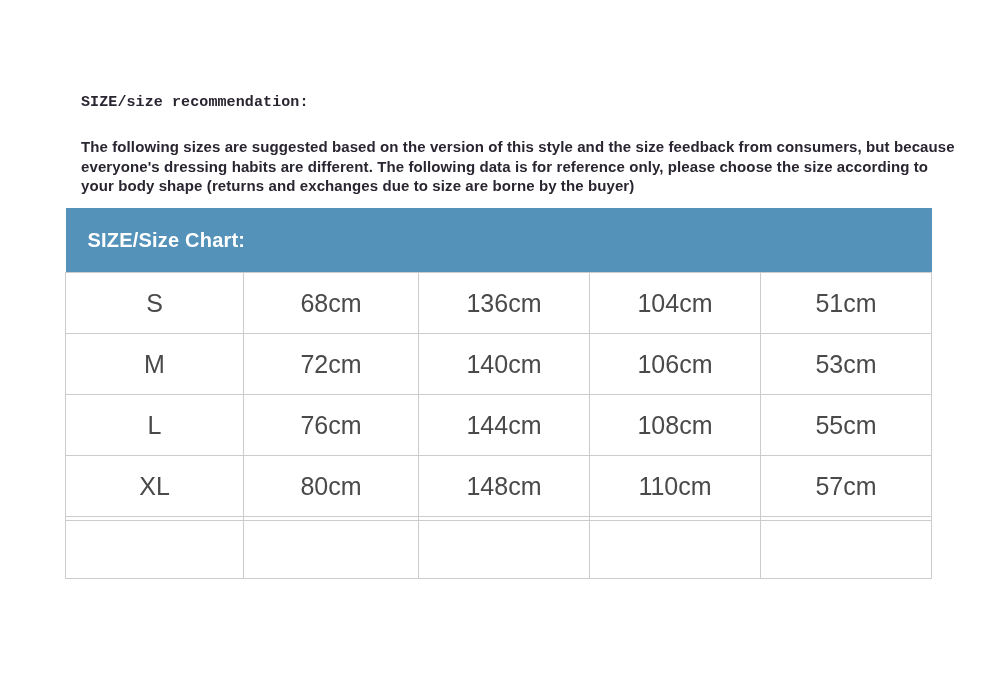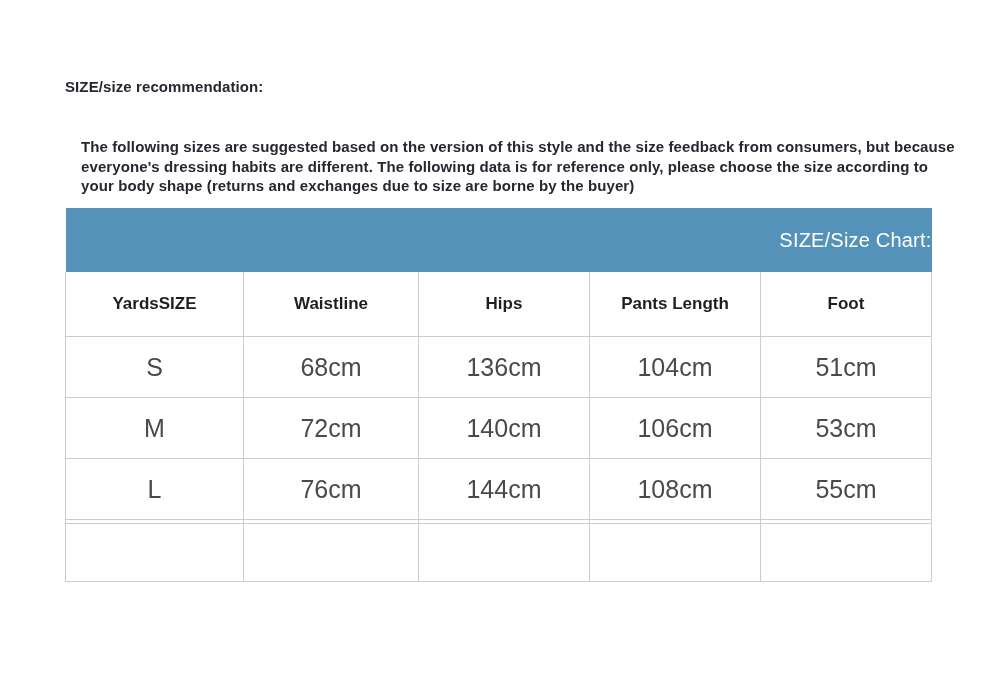--- a/index.html
+++ b/index.html
@@ -8,25 +8,26 @@
     width: 1000px;
     height: 674px;
     background: #ffffff;
     font-family: "Liberation Sans", sans-serif;
     overflow: hidden;
   }
   .heading {
     position: absolute;
     left: 65px;
     top: 78px;
-    margin: 0;
+    margin: 16px;
     font-size: 15px;
     font-weight: bold;
     color: #2a2530;
     letter-spacing: 0.1px;
+    font-family: Liberation Mono, monospace;
   }
   .paragraph {
     position: absolute;
     left: 65px;
     top: 121px;
     width: 874px;
     margin: 16px;
     font-size: 15px;
     font-weight: bold;
     color: #2a2530;
@@ -39,25 +40,25 @@
     top: 208px;
     width: 866px;
     border-collapse: collapse;
     table-layout: fixed;
   }
   td, th { padding: 0; }
   .banner-cell {
     background: #5492b9;
     height: 64px;
     padding-left: 22px;
-    text-align: right;
+    text-align: left;
     vertical-align: middle;
     color: #ffffff;
     font-size: 20px;
-    font-weight: normal;
+    font-weight: bold;
     border: none;
     letter-spacing: 0.2px;
   }
   .head-row th {
     height: 64px;
     border: 1px solid #cccccc;
     border-top: none;
     background: #ffffff;
     text-align: center;
     vertical-align: middle;
@@ -106,27 +107,20 @@
       <col style="width:171px">
       <col style="width:171px">
     </colgroup>
     <tbody>
       <tr>
         <td colspan="5" class="banner-cell">
           <span>SIZE/Size Chart:</span>
         </td>
       </tr>
 
-      <tr class="head-row">
-        <th>YardsSIZE</th>
-        <th>Waistline</th>
-        <th>Hips</th>
-        <th>Pants Length</th>
-        <th>Foot</th>
-      </tr>
 
       <tr class="data-row">
         <td>S</td>
         <td>68cm</td>
         <td>136cm</td>
         <td>104cm</td>
         <td>51cm</td>
       </tr>
 
       <tr class="data-row">
@@ -138,20 +132,27 @@
       </tr>
 
       <tr class="data-row">
         <td>L</td>
         <td>76cm</td>
         <td>144cm</td>
         <td>108cm</td>
         <td>55cm</td>
       </tr>
 
+      <tr class="data-row">
+        <td>XL</td>
+        <td>80cm</td>
+        <td>148cm</td>
+        <td>110cm</td>
+        <td>57cm</td>
+      </tr>
 
       <tr class="spacer-row">
         <td></td>
         <td></td>
         <td></td>
         <td></td>
         <td></td>
       </tr>
 
       <tr class="empty-row">

